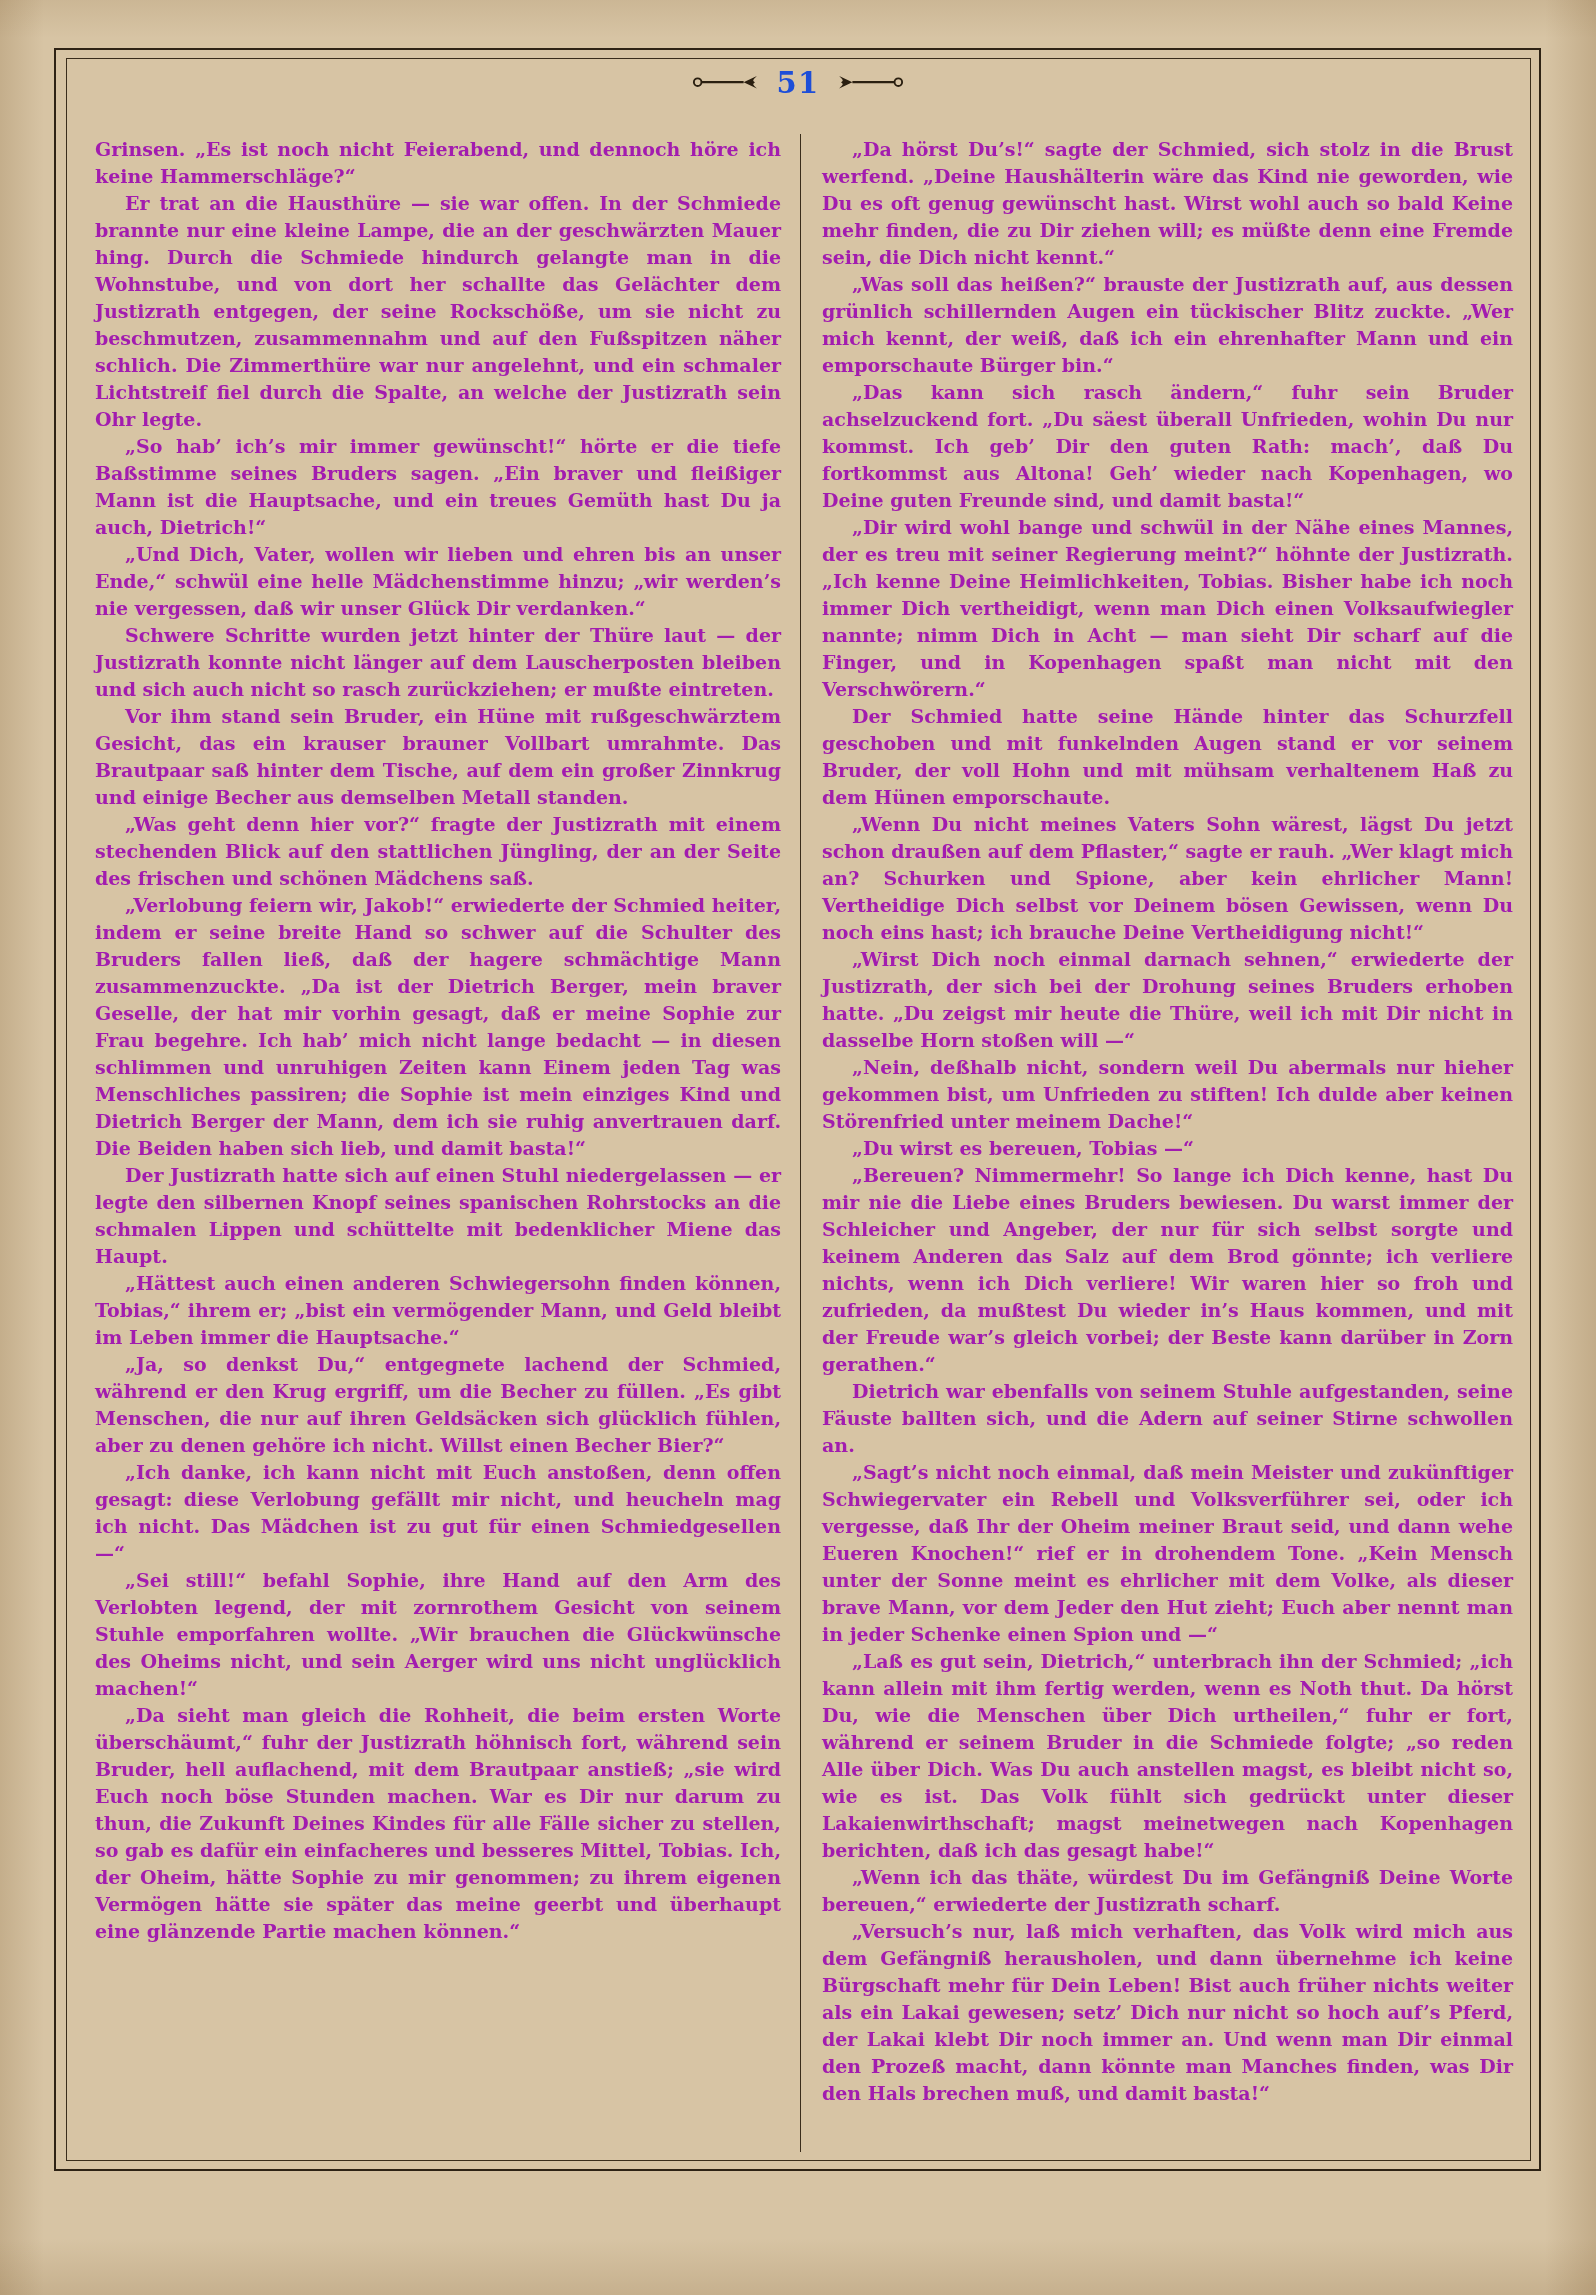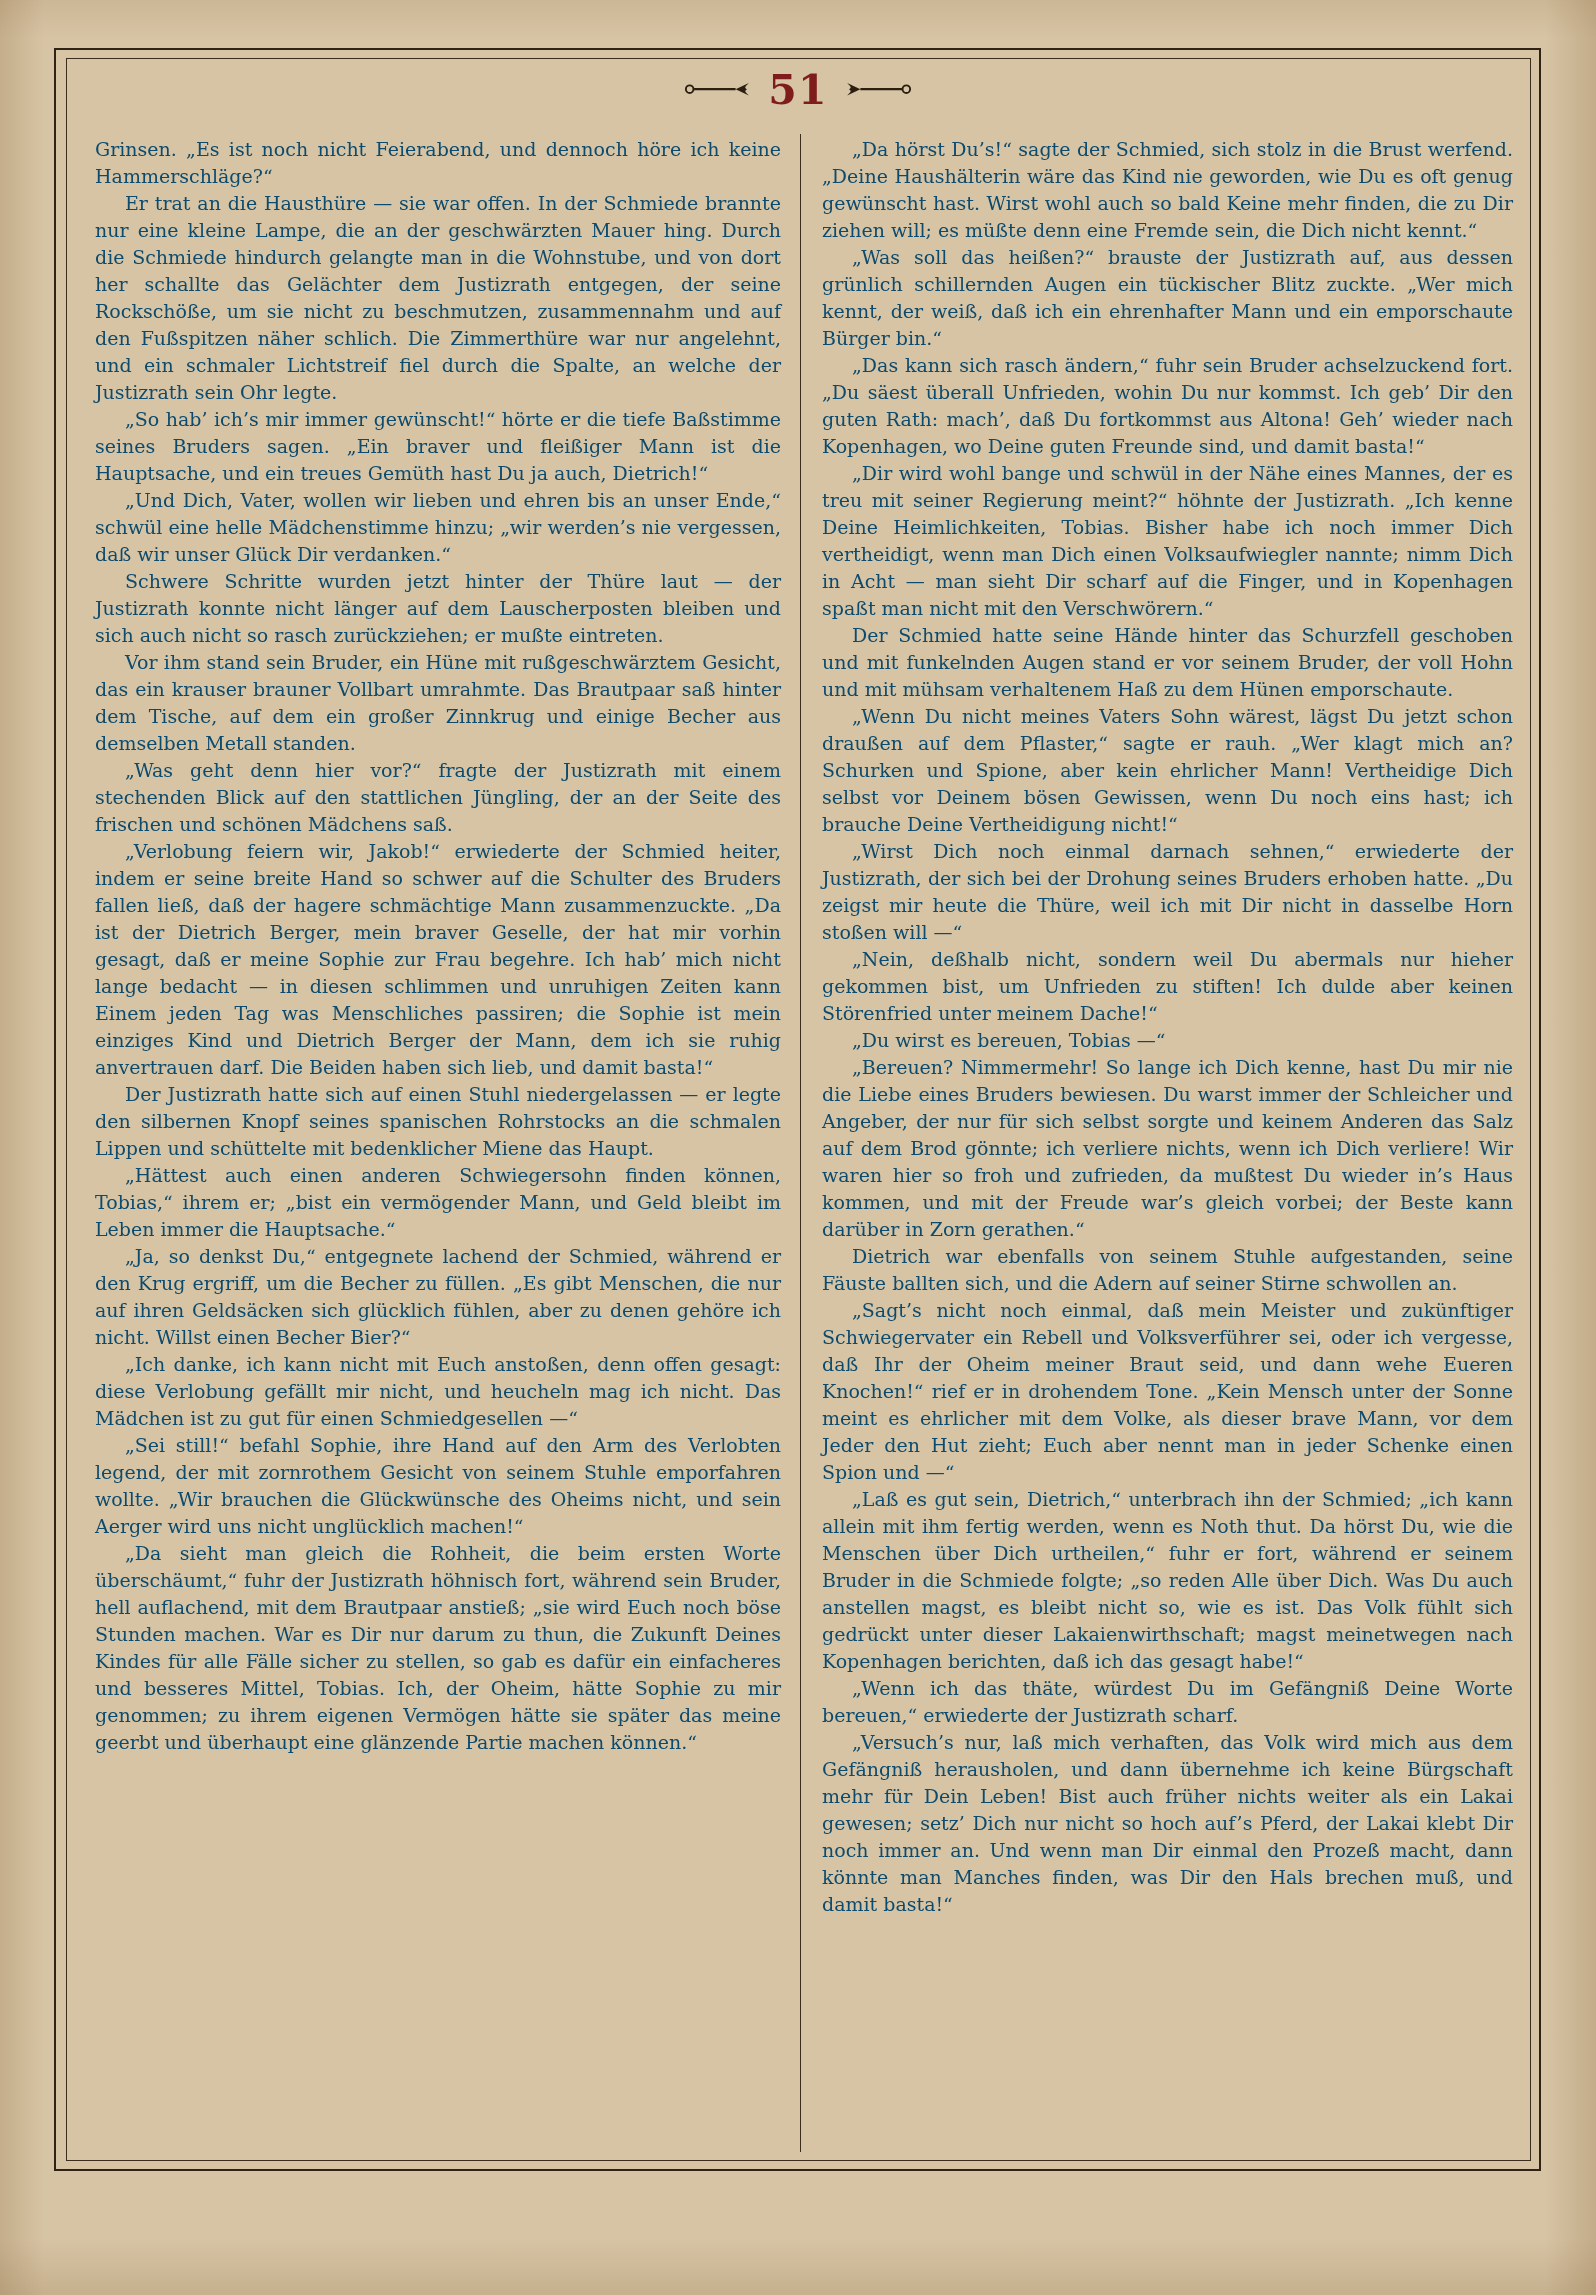--- a/index.html
+++ b/index.html
@@ -20,25 +20,25 @@
       linear-gradient(90deg, rgba(120,85,40,.20) 0, rgba(120,85,40,0) 44px),
       linear-gradient(270deg, rgba(120,85,40,.22) 0, rgba(120,85,40,0) 51px),
       linear-gradient(0deg, rgba(120,85,40,.18) 0, rgba(120,85,40,0) 57px),
       linear-gradient(180deg, rgba(120,85,40,.12) 0, rgba(120,85,40,0) 38px);}
   .frame-outer{position:absolute;left:54px;top:48px;width:1487px;height:2123px;
     border:2.5px solid #2e2315;box-sizing:border-box;}
   .frame-inner{position:absolute;left:66px;top:58px;width:1465px;height:2103px;
     border:1.3px solid #3a2d1b;box-sizing:border-box;}
   .pagehead{position:absolute;left:0;top:66px;width:1596px;text-align:center;
     display:flex;align-items:center;justify-content:center;gap:16.4px;}
-  .pagenum{font-size:41px;font-weight:bold;letter-spacing:1.3px;color:#7f1d1d;}
+  .pagenum{font-size:29px;font-weight:bold;letter-spacing:1.3px;color:#1d4ed8;}
   .orn{display:inline-block;vertical-align:middle;}
   .coldiv{position:absolute;left:800px;top:134px;width:1.3px;height:2018px;background:#3a2d1b;}
-  .col{position:absolute;top:136px;font-size:19px;font-weight:normal;line-height:27px;
-    text-align:justify;color:#0c4a6e;text-rendering:optimizeLegibility;}
+  .col{position:absolute;top:136px;font-size:19px;font-weight:bold;line-height:27px;
+    text-align:justify;color:#a21caf;text-rendering:optimizeLegibility;}
   .col p{margin:0;text-indent:30px;}
   .col p.no-indent{text-indent:0;}
   .col-left{left:95px;width:686px;}
   .col-right{left:822px;width:691px;}
 </style>
 </head>
 <body>
 
 <div class="vign"></div>
 

